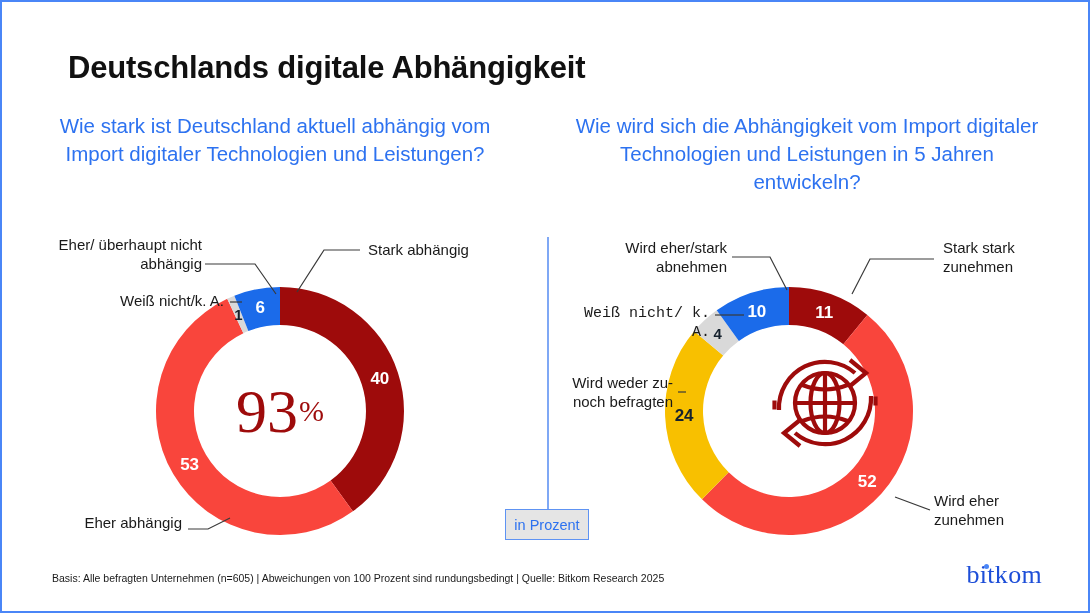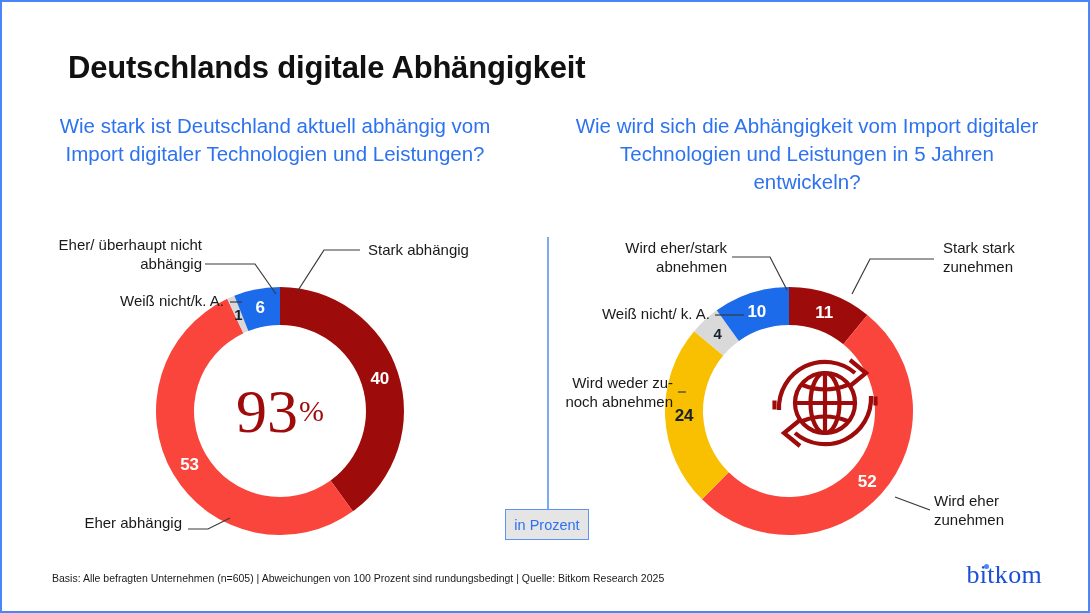--- a/index.html
+++ b/index.html
@@ -179,22 +179,22 @@
     </g>
   </svg>
 
   <div class="callout l" style="left:366px;top:238px;width:180px;">Stark abhängig</div>
   <div class="callout r" style="left:40px;top:233px;width:160px;">Eher/ überhaupt nicht abhängig</div>
   <div class="callout r" style="left:60px;top:289px;width:162px;">Weiß nicht/k. A.</div>
   <div class="callout r" style="left:28px;top:511px;width:152px;">Eher abhängig</div>
 
   <div class="callout l" style="left:941px;top:236px;width:130px;">Stark stark zunehmen</div>
   <div class="callout r" style="left:580px;top:236px;width:145px;">Wird eher/stark abnehmen</div>
-  <div class="callout r" style="left:565px;top:302px;width:143px;">Weiß nicht/ k. A.</div>
-  <div class="callout r" style="left:556px;top:371px;width:115px;">Wird weder zu- noch abnehmen</div>
+  <div class="callout r" style="left:565px;top:302px;width:143px;font-family:Liberation Mono, monospace;">Weiß nicht/ k. A.</div>
+  <div class="callout r" style="left:556px;top:371px;width:115px;">Wird weder zu- noch befragten</div>
   <div class="callout l" style="left:932px;top:489px;width:130px;">Wird eher zunehmen</div>
 
   <div id="footer">Basis: Alle befragten Unternehmen (n=605) | Abweichungen von 100 Prozent sind rundungsbedingt | Quelle: Bitkom Research 2025</div>
   <div id="logo">
     <span>bitkom</span>
     <span class="dot"></span>
   </div>
 
 </div>
 

